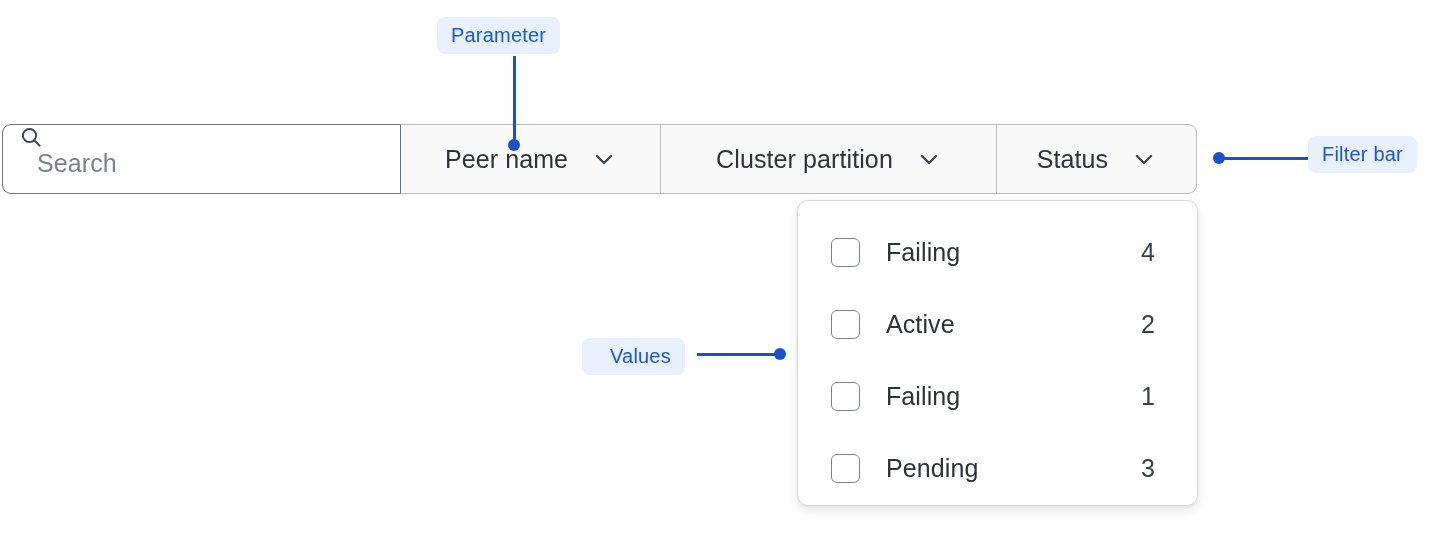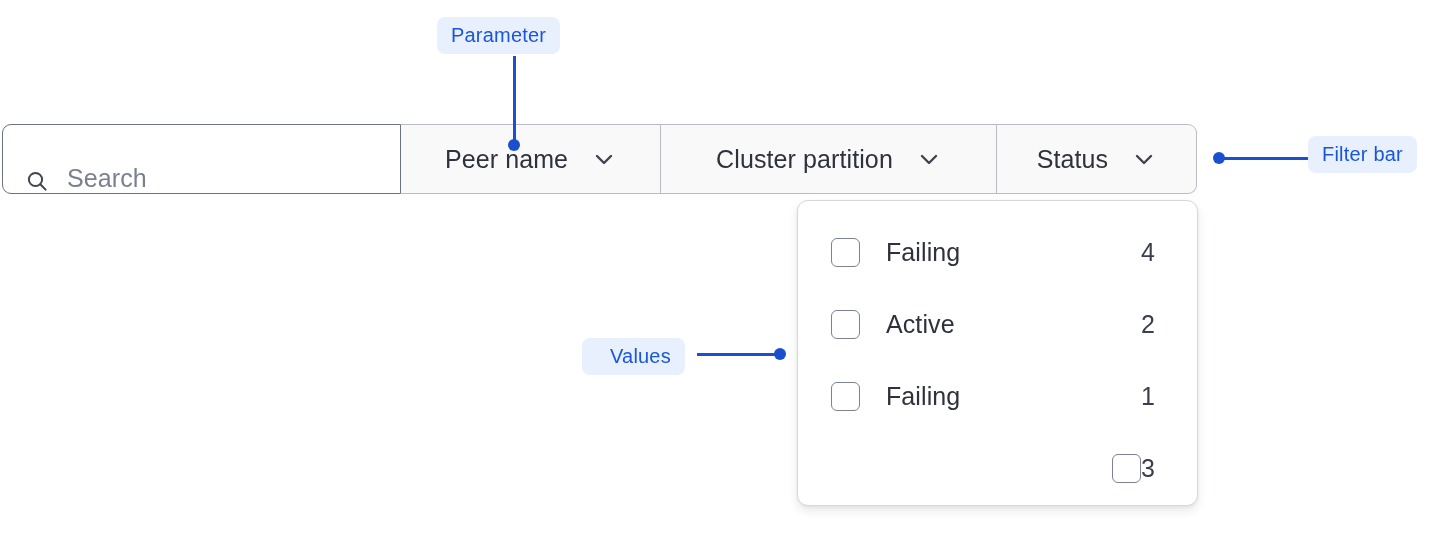--- a/index.html
+++ b/index.html
@@ -28,24 +28,25 @@
     box-sizing: border-box;
   }
 
   .search-section {
     width: 399px;
     box-sizing: border-box;
     border: 1.6px solid #6b7280;
     border-radius: 9px 0 0 9px;
     background: #ffffff;
     display: flex;
-    align-items: flex-end;
-    padding-left: 22px;
+    align-items: flex-start;
+    padding-left: 16px;
     position: relative;
     z-index: 2;
+    flex-direction: column;
   }
   .search-icon {
     width: 24px;
     height: 24px;
     flex: 0 0 auto;
     display: block;
     color: #3f4450;
   }
   .search-placeholder {
     margin-left: 18px;
@@ -222,20 +223,21 @@
   </div>
 
   <div class="option-row">
     <span class="checkbox"></span>
     <span class="option-label">Failing</span>
     <span class="option-count">1</span>
   </div>
 
   <div class="option-row">
     <span class="checkbox"></span>
+    <span class="option-label">Pending</span>
     <span class="option-count">3</span>
   </div>
 
 </div>
 
 <div class="anno-chip chip-parameter">Parameter</div>
 <div class="anno-line-v"></div>
 <div class="anno-dot dot-parameter"></div>
 
 <div class="anno-chip chip-values">Values</div>

